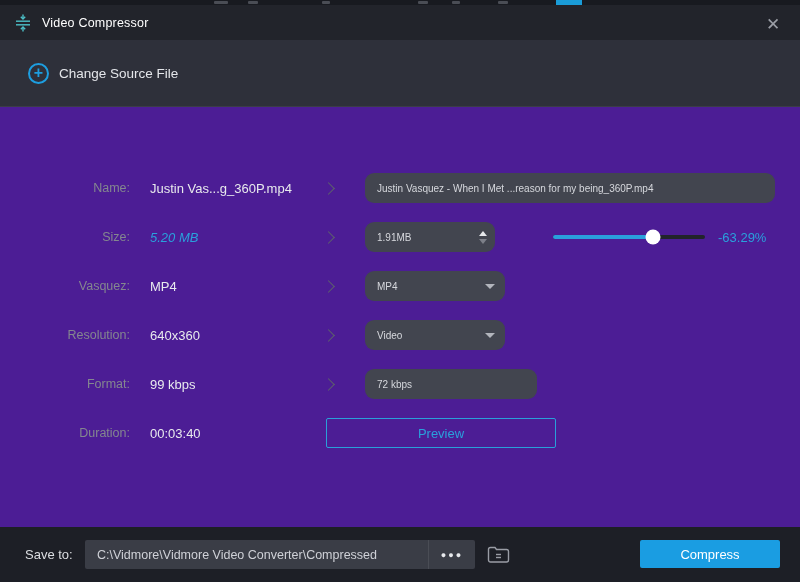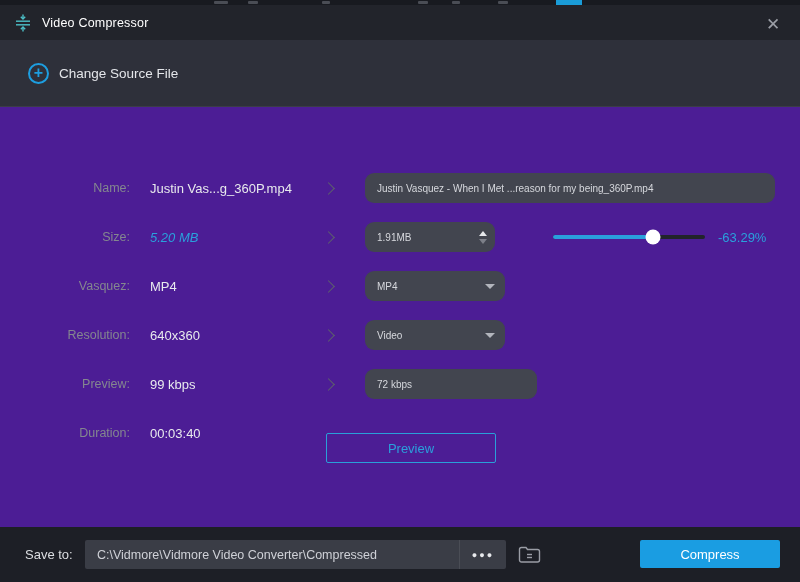--- a/index.html
+++ b/index.html
@@ -55,29 +55,29 @@
                   border-right:5px solid transparent; border-top:5.5px solid #b2b5bc; }
   .bitrate-field { width:172px; }
 
   .slider { margin-left:58px; width:152px; height:4px; background:#22242b; border-radius:2px;
             position:relative; cursor:pointer; }
   .slider-fill { width:66%; height:100%; background:#2aa0dc; border-radius:2px; }
   .slider-thumb { position:absolute; left:66%; top:50%; transform:translate(-50%,-50%); width:15px;
                   height:15px; border-radius:50%; background:#ffffff; cursor:pointer; }
   .pct { margin-left:13px; color:#2aa0dc; font-size:13px; }
 
-  .preview-btn { position:absolute; left:326px; top:15px; width:170px; height:30px; background:transparent;
+  .preview-btn { position:absolute; left:326px; top:0; width:230px; height:30px; background:transparent;
                  border:1px solid #2a9fd9; border-radius:2px; color:#2aa0dc; font-size:13px;
                  font-family:"Liberation Sans","DejaVu Sans",sans-serif; cursor:pointer; }
 
   
   .footer { position:absolute; top:527px; left:0; width:800px; height:55px; background:#1d1f26;
             display:flex; align-items:center; padding-left:25px; }
   .saveto-label { color:#dcdee2; font-size:13px; width:60px; }
-  .path-group { width:421px; height:29px; background:#3a3d46; border-radius:2px; display:flex;
+  .path-group { width:390px; height:29px; background:#3a3d46; border-radius:2px; display:flex;
                 align-items:flex-start; overflow:hidden; }
   .path-input { flex:1; height:29px; background:transparent; border:none; outline:none; color:#cfd1d7;
                 font-size:12.5px; padding:0 12px; font-family:"Liberation Sans","DejaVu Sans",sans-serif; }
   .path-divider { width:1px; height:29px; background:#4a4d55; }
   .ellipsis-btn { width:46px; height:29px; display:flex; align-items:center; justify-content:center;
                   color:#e8eaed; font-size:9px; letter-spacing:2px; cursor:pointer; }
   .folder-btn { margin-left:9px; width:28px; height:28px; display:flex; align-items:center;
                 justify-content:center; cursor:pointer; }
   .compress-btn { position:absolute; right:20px; top:540px; width:140px; height:28px; background:#1a9de2;
                   border:none; border-radius:2px; color:#ffffff; font-size:13px;
@@ -170,21 +170,21 @@
         <span class="chev-wrap">
             <span class="chev"></span>
           </span>
         <div class="field select ctrl">
           <span>Video</span>
           <span class="select-arrow"></span>
         </div>
       </div>
 
       <div class="row">
-        <span class="row-label">Preview:</span>
+        <span class="row-label">Format:</span>
         <span class="row-value">99 kbps</span>
         <span class="chev-wrap">
             <span class="chev"></span>
           </span>
         <input class="field bitrate-field ctrl" readonly="" value="72 kbps" style="">
       </div>
 
       <div class="row">
         <span class="row-label">Duration:</span>
         <span class="row-value">00:03:40</span>

